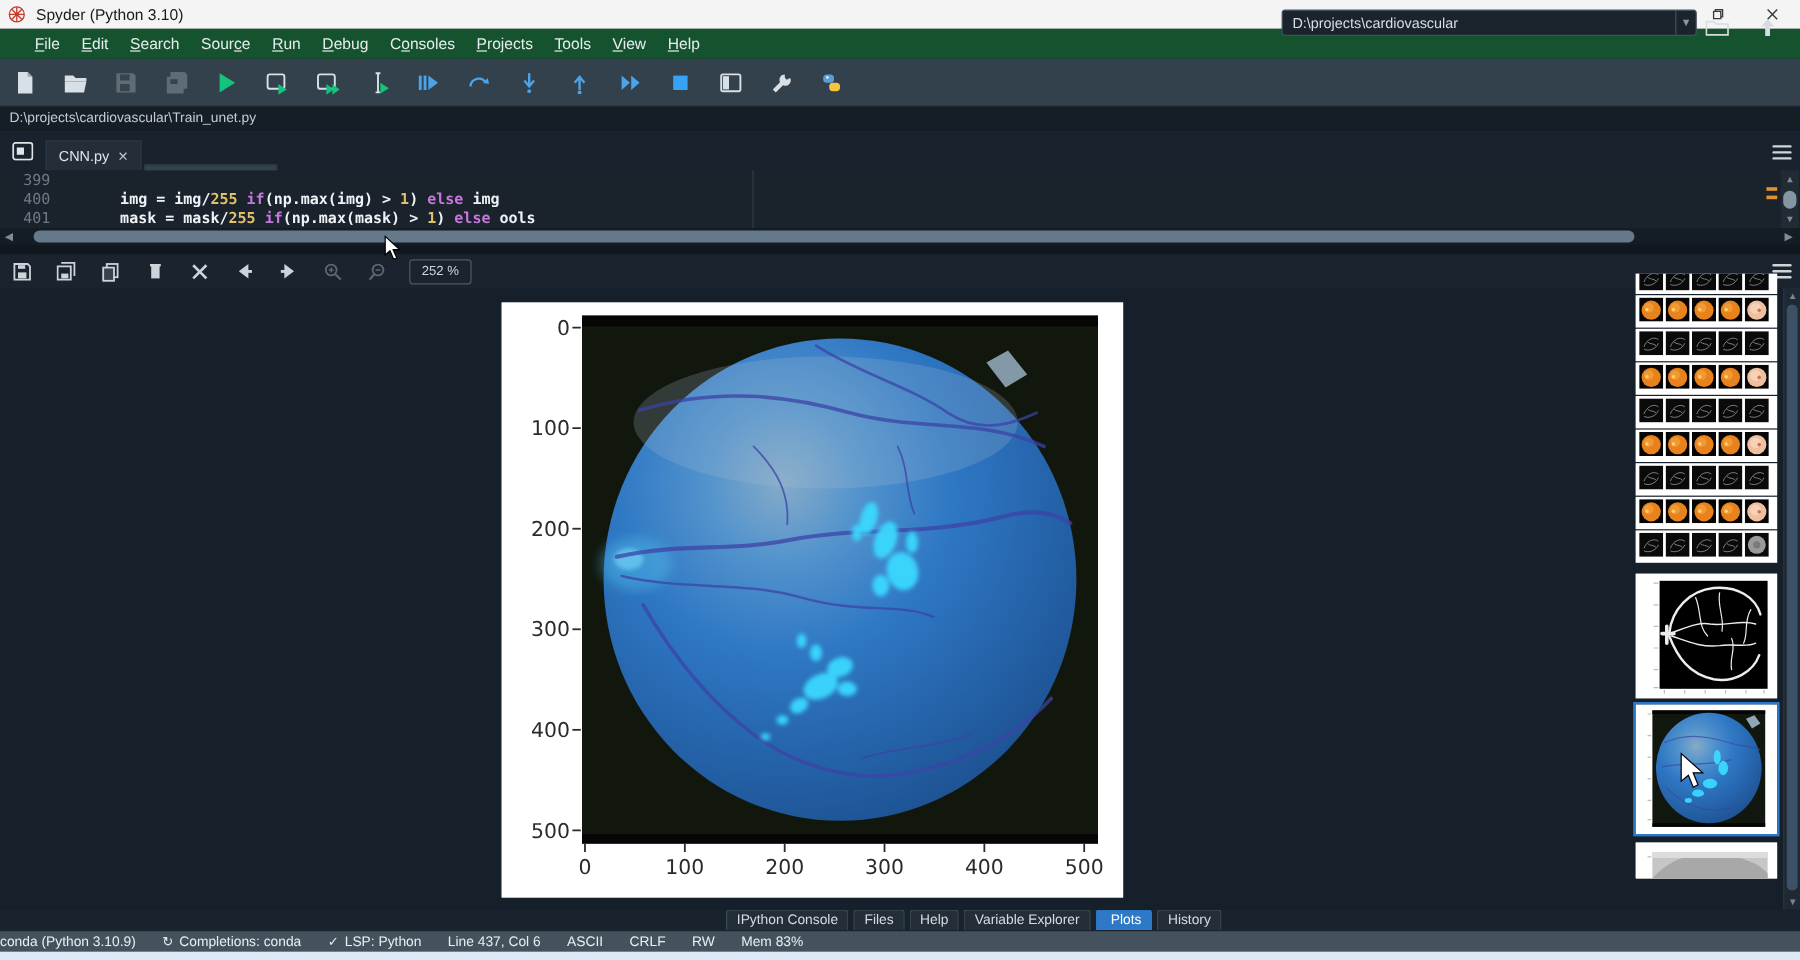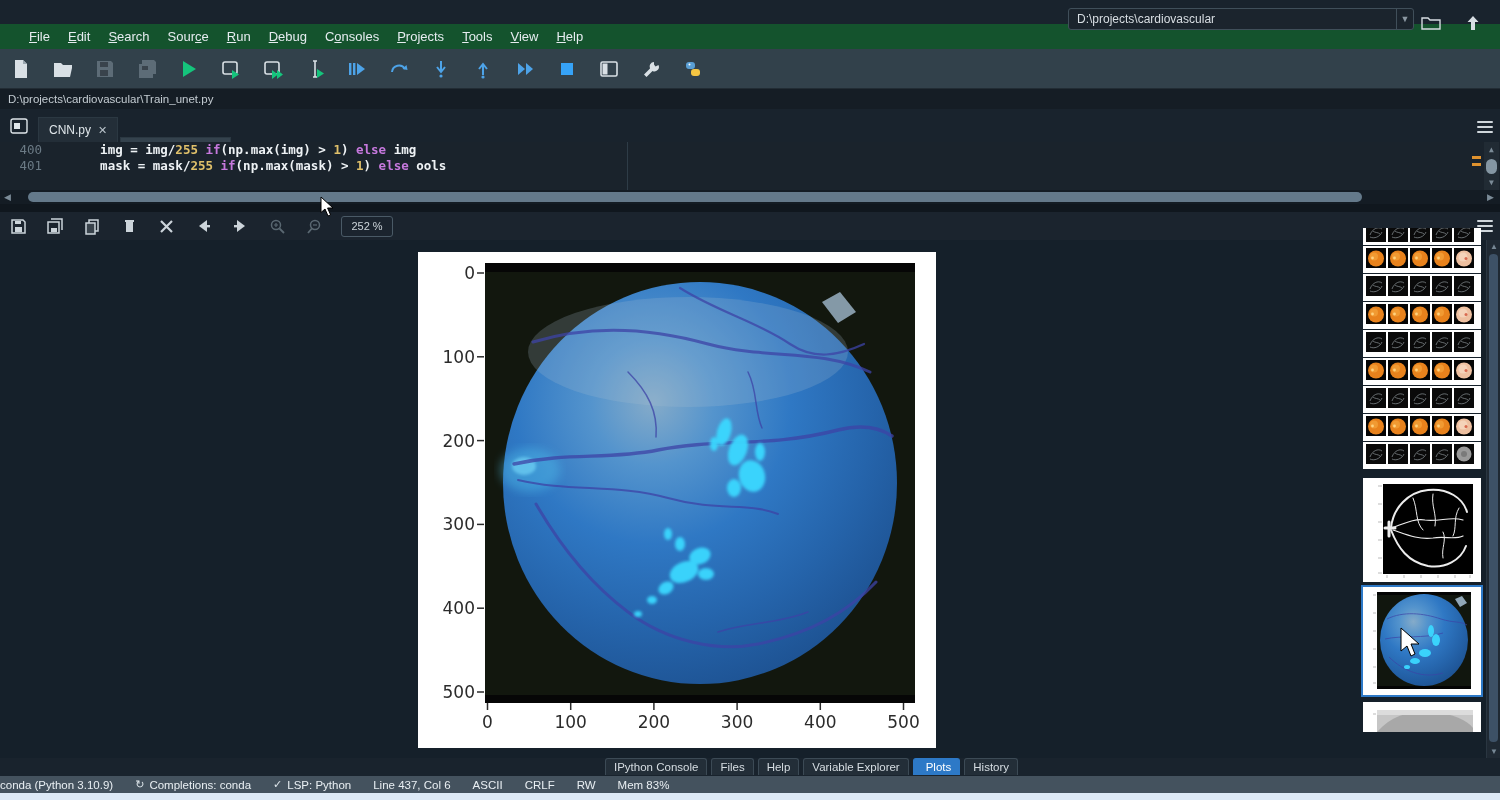--- a/index.html
+++ b/index.html
@@ -84,20 +84,46 @@
   .sseg{display:flex;align-items:center;gap:5px;margin-right:22px;}
   .sseg .sic{font-size:11px;color:#dfe7ec;}
   .bottomstrip{position:absolute;left:0;top:793px;width:1500px;height:7px;background:#dde9f6;}
   .cursor{position:absolute;pointer-events:none;}
 </style>
 </head>
 <body>
 
 <div id="app">
 
+  <div class="titlebar">
+    <svg class="appicon" viewBox="0 0 16 16">
+      <g stroke="#c43b2e" stroke-width="1.1" fill="none">
+        <circle cx="8" cy="8" r="6.2"></circle>
+          <path d="M2 8h12M8 2v12M3.7 3.7l8.6 8.6M12.3 3.7l-8.6 8.6"></path>
+      </g>
+    </svg>
+    <span>Spyder (Python 3.10)</span>
+    <div class="wincontrols">
+      <div class="winbtn">
+        <svg width="11" height="11" viewBox="0 0 11 11">
+            <path d="M1 5.5h9" stroke="#3a3a3a" stroke-width="1.2"></path>
+          </svg>
+        </div>
+      <div class="winbtn">
+        <svg width="12" height="12" viewBox="0 0 12 12">
+            <path d="M3 3.5h6v6H3zM4.5 3.5V2h6v6H9" fill="none" stroke="#3a3a3a" stroke-width="1.1"></path>
+          </svg>
+        </div>
+      <div class="winbtn">
+        <svg width="12" height="12" viewBox="0 0 12 12">
+            <path d="M2 2l8 8M10 2l-8 8" stroke="#3a3a3a" stroke-width="1.2"></path>
+          </svg>
+        </div>
+    </div>
+  </div>
 
   <div class="menubar" id="menubar">
       <span class="menu-item"><u>F</u>ile</span>
       <span class="menu-item"><u>E</u>dit</span>
       <span class="menu-item"><u>S</u>earch</span>
       <span class="menu-item">Sour<u>c</u>e</span>
       <span class="menu-item"><u>R</u>un</span>
       <span class="menu-item"><u>D</u>ebug</span>
       <span class="menu-item">C<u>o</u>nsoles</span>
       <span class="menu-item"><u>P</u>rojects</span>
@@ -251,20 +277,21 @@
         </div>
       </div>
     <div class="pane-menu" style="left:1477px;top:9px;">
         <i></i>
         <i></i>
         <i></i>
       </div>
   </div>
 
   <div class="editor" id="editor">
+    <div class="eline"><span class="gut">399</span><span class="code"></span></div>
       <div class="eline"><span class="gut">400</span><span class="code"><span class="tk-w">    img = img/</span><span class="tk-n">255</span><span class="tk-w"> </span><span class="tk-k">if</span><span class="tk-w">(np.max(img) &gt; </span><span class="tk-n">1</span><span class="tk-w">) </span><span class="tk-k">else</span><span class="tk-w"> img</span></span></div>
       <div class="eline"><span class="gut">401</span><span class="code"><span class="tk-w">    mask = mask/</span><span class="tk-n">255</span><span class="tk-w"> </span><span class="tk-k">if</span><span class="tk-w">(np.max(mask) &gt; </span><span class="tk-n">1</span><span class="tk-w">) </span><span class="tk-k">else</span><span class="tk-w"> ools</span></span></div>
       <div class="edge-line"></div>
     <div class="scrollflags">
       <i style="top:14px"></i>
       <i style="top:21px"></i>
     </div>
     <div class="vscroll-e">
       <span class="arr" style="top:3px">▲</span>
       <div class="thumb"></div>

